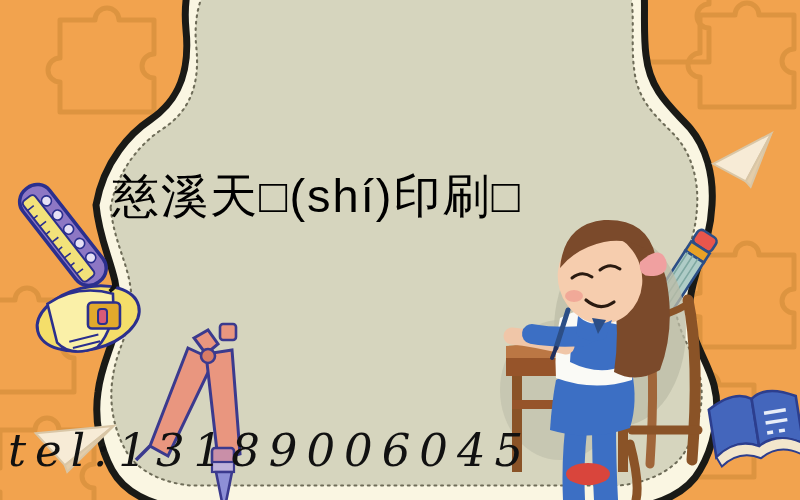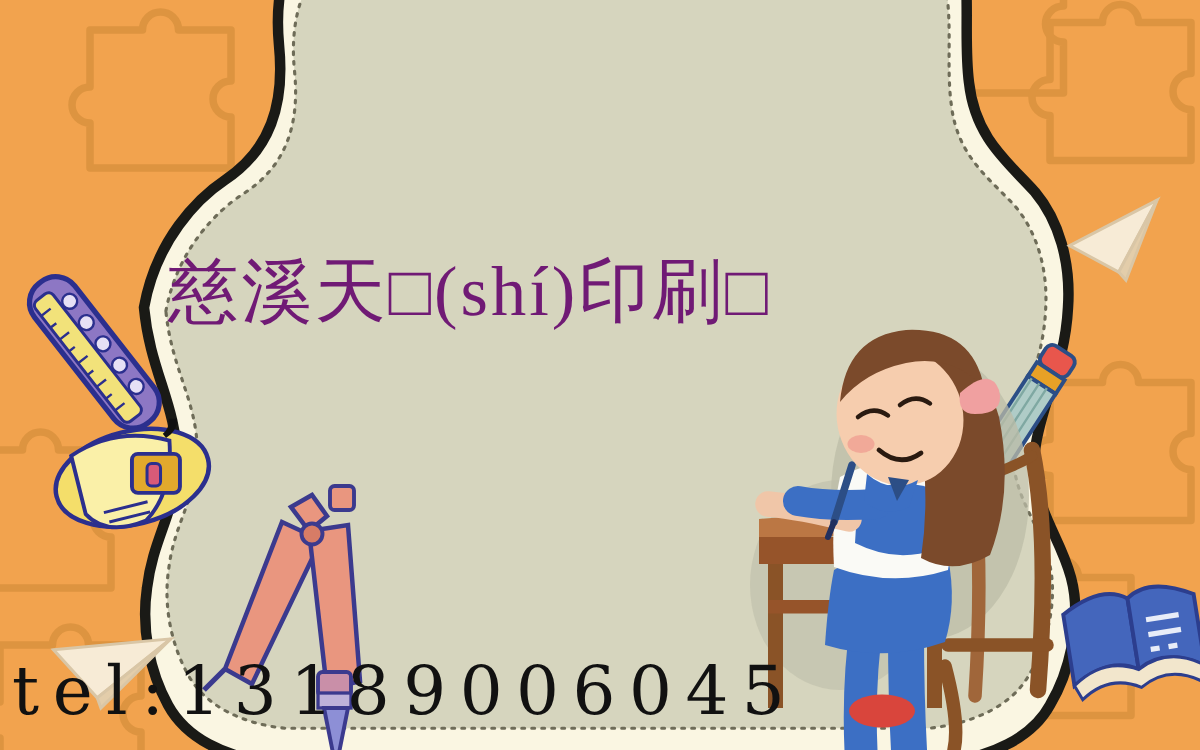--- a/index.html
+++ b/index.html
@@ -21,42 +21,43 @@
     top: 0;
     width: 800px;
     height: 500px;
   }
   #text-layer { pointer-events: none; }
 
   .title-text {
     position: absolute;
     left: 112px;
     top: 172px;
-    font-family: Liberation Serif, serif;
+    font-family: Liberation Sans, sans-serif;
     font-size: 47px;
     letter-spacing: 2px;
-    color: #701a75;
+    color: #000000;
     white-space: nowrap;
     line-height: 1;
   }
   .comma-mark {
     position: absolute;
     left: 108px;
     top: 252px;
     font-family: "DejaVu Serif", serif;
     font-size: 40px;
     font-weight: bold;
     color: #111111;
     line-height: 1;
   }
   .phone-text {
     position: absolute;
     left: 8px;
-    top: 438px;
+    top: 428px;
     font-family: "DejaVu Serif", "Liberation Serif", serif;
+    font-style: italic;
     font-size: 45px;
     letter-spacing: 9px;
     color: #111111;
     white-space: nowrap;
     line-height: 1;
   }
 </style>
 </head>
 <body>
 

